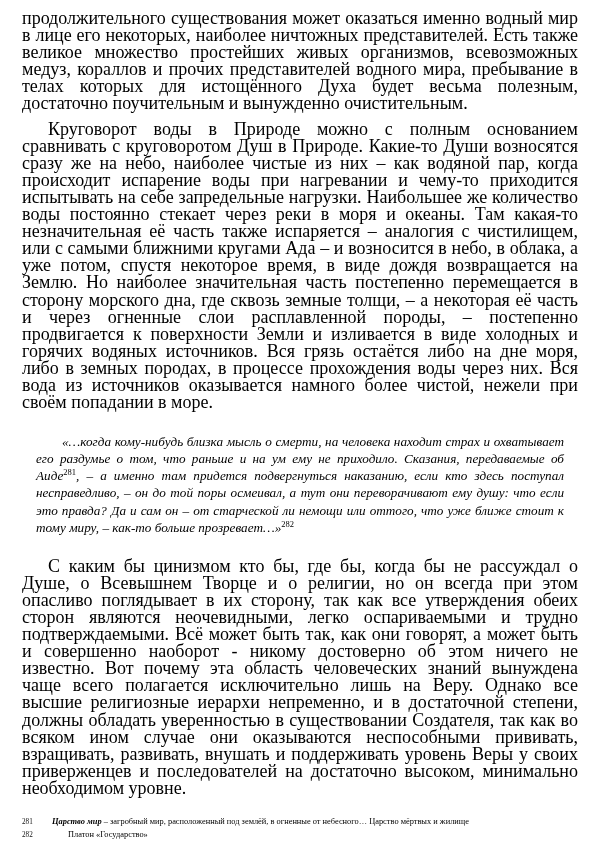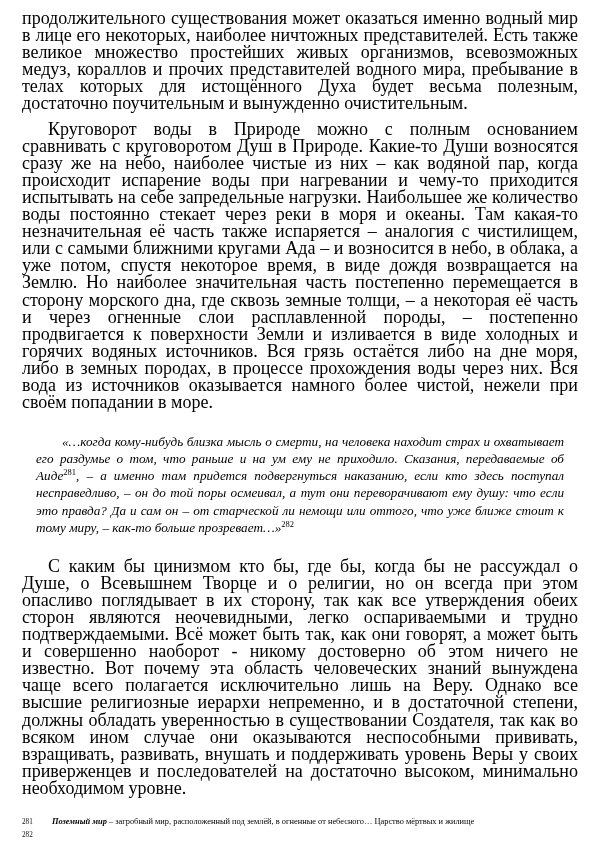--- a/index.html
+++ b/index.html
@@ -102,21 +102,22 @@
   <p class="quote-par"><span>«…когда кому-нибудь близка мысль о смерти, на человека находит страх и охватывает его раздумье о том, что раньше и на ум ему не приходило. Сказания, передаваемые об Аиде</span><sup class="footref">281</sup><span>, – а именно там придется подвергнуться наказанию, если кто здесь поступал несправедливо, – он до той поры осмеивал, а тут они переворачивают ему душу: что если это правда? Да и сам он – от старческой ли немощи или оттого, что уже ближе стоит к тому миру, – как-то больше прозревает…»</span><sup class="footref">282</sup></p>
 
   <div class="gap"></div>
 
   <p class="body-par">С каким бы цинизмом кто бы, где бы, когда бы не рассуждал о Душе, о Всевышнем Творце и о религии, но он всегда при этом опасливо поглядывает в их сторону, так как все утверждения обеих сторон являются неочевидными, легко оспариваемыми и трудно подтверждаемыми. Всё может быть так, как они говорят, а может быть и совершенно наоборот - никому достоверно об этом ничего не известно. Вот почему эта область человеческих знаний вынуждена чаще всего полагается исключительно лишь на Веру. Однако все высшие религиозные иерархи непременно, и в достаточной степени, должны обладать уверенностью в существовании Создателя, так как во всяком ином случае они оказываются неспособными прививать, взращивать, развивать, внушать и поддерживать уровень Веры у своих приверженцев и последователей на достаточно высоком, минимально необходимом уровне.</p>
 
   <div class="footnotes">
     <div class="fn-row">
       <div class="fn-num">281</div>
       <div class="fn-text">
-        <div class="fn-line2"><span class="term">Поземный мир</span><span> – загробный мир, расположенный под землёй, в огненные от небесного… Царство мёртвых и жилище</span></div>
+        <div class="fn-line2"><span class="term">Царство мир</span><span> – загробный мир, расположенный под землёй, в огненные от небесного… Царство мёртвых и жилище</span></div>
       </div>
     </div>
     <div class="fn-row">
       <div class="fn-num">282</div>
+      <div class="fn-text fn-plain">Платон «Государство»</div>
     </div>
   </div>
 
 </div>
 
 </body></html>

